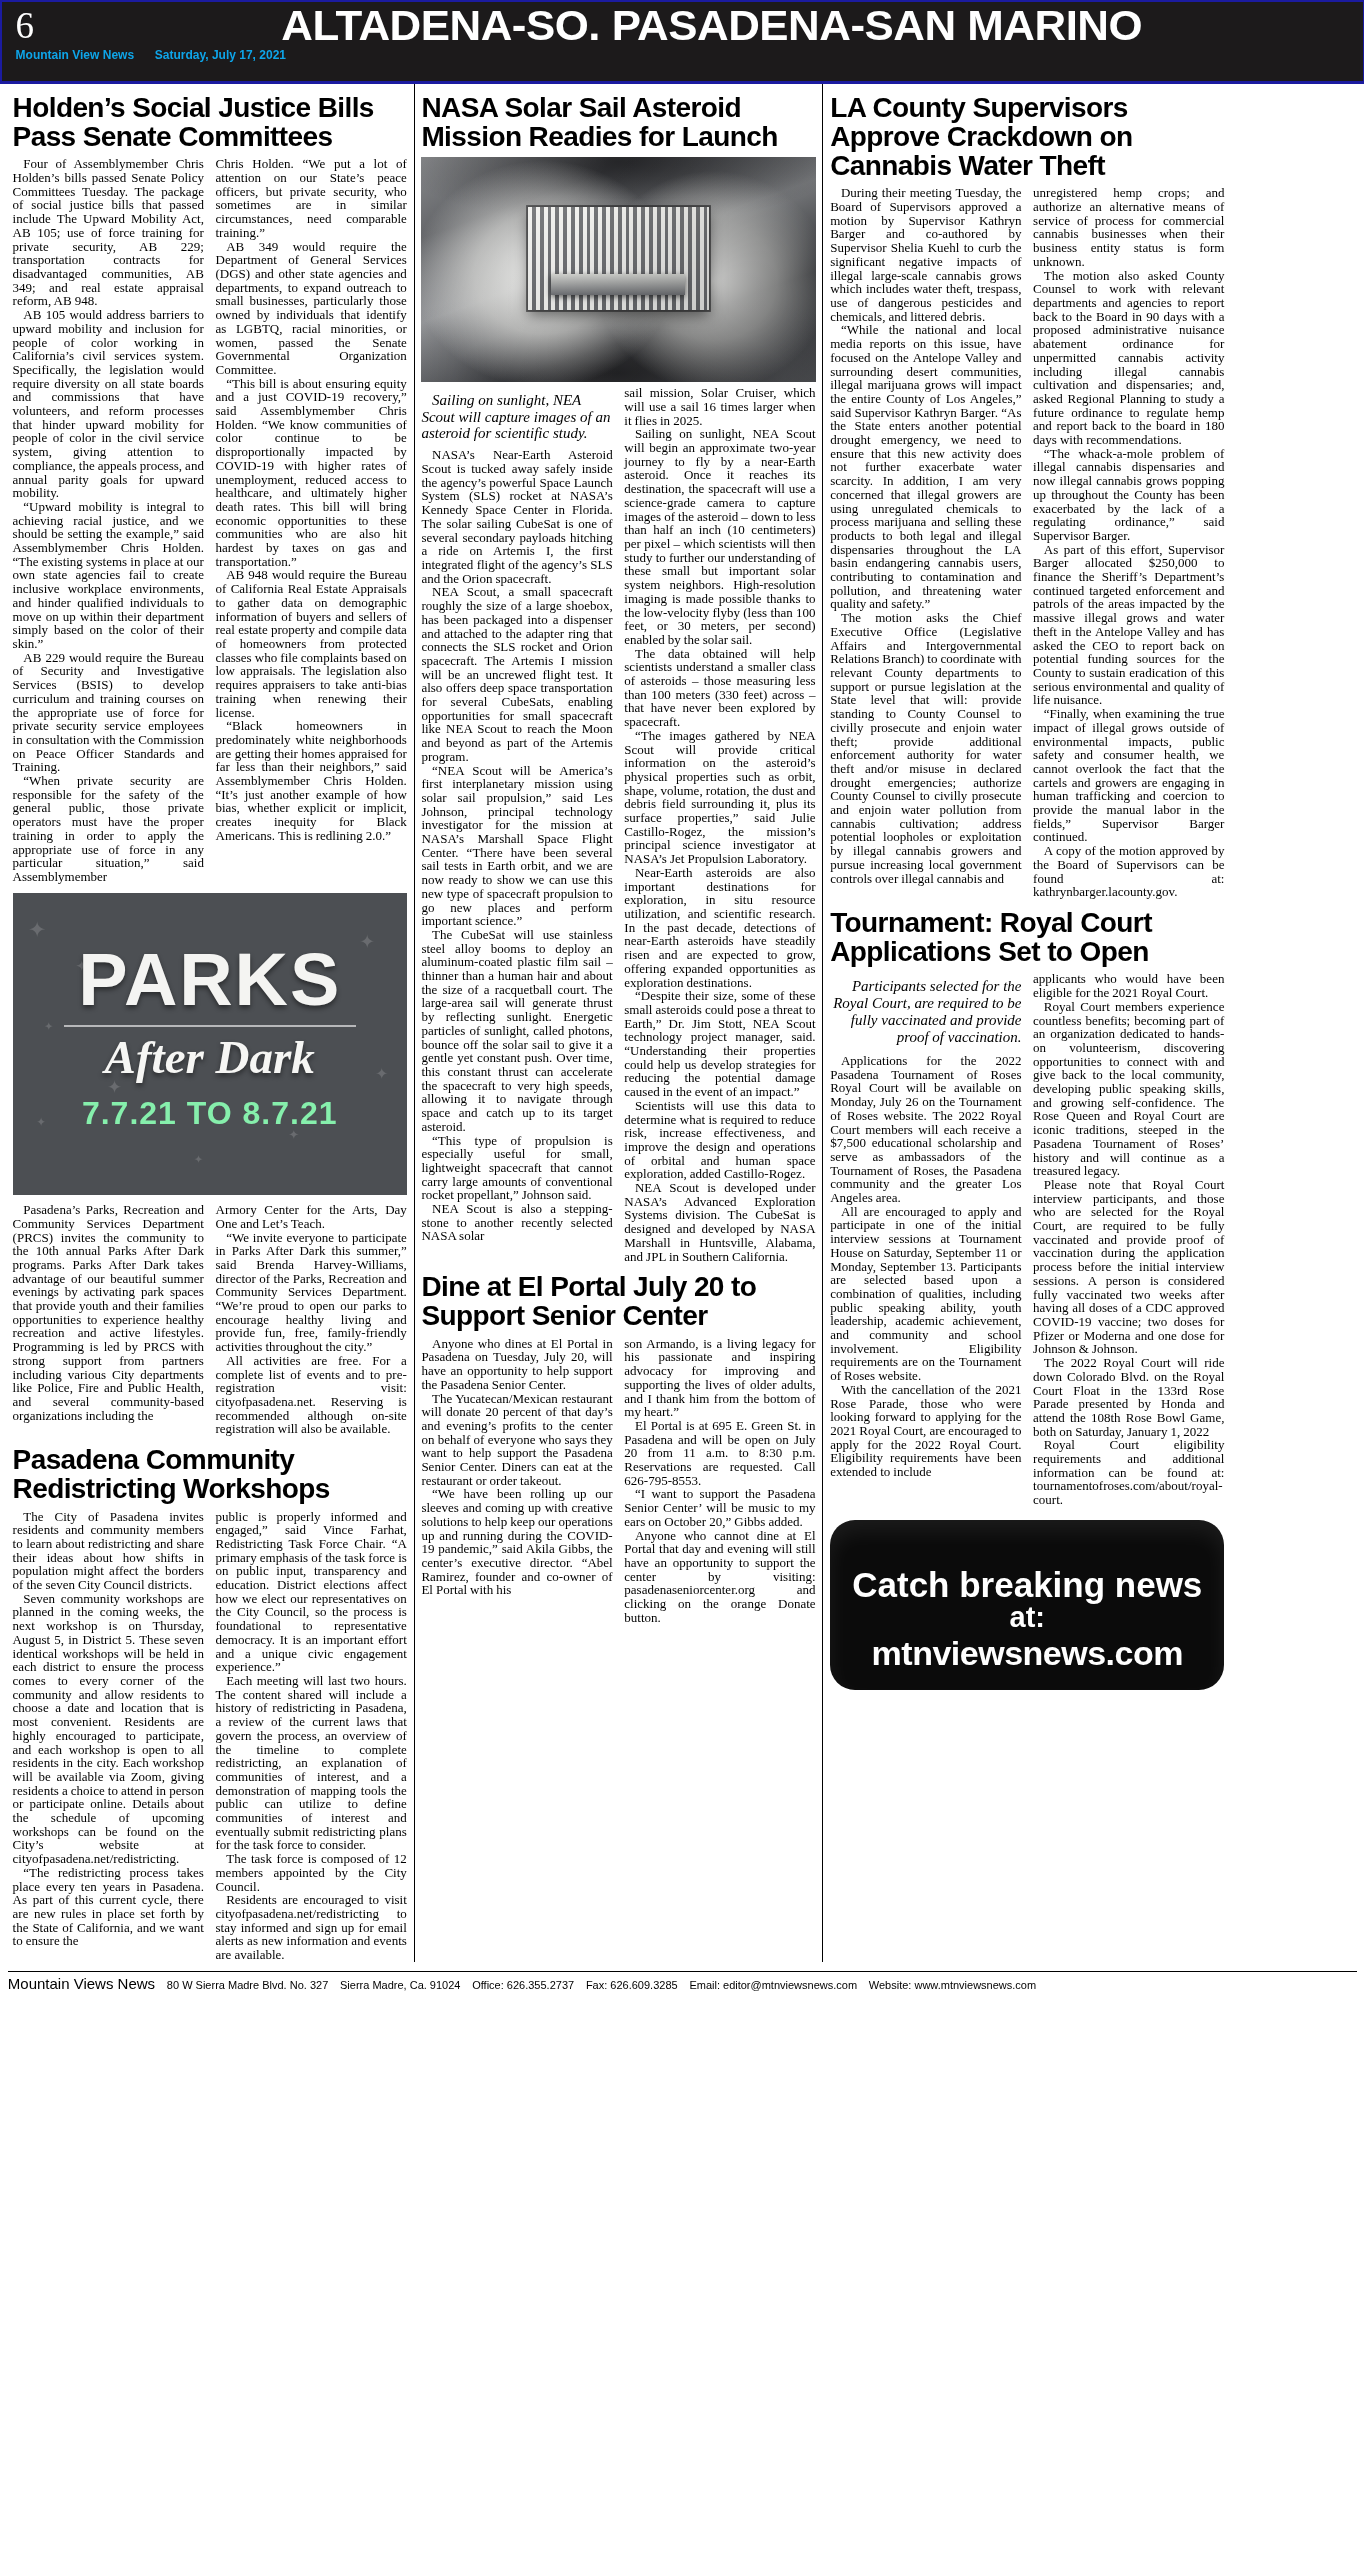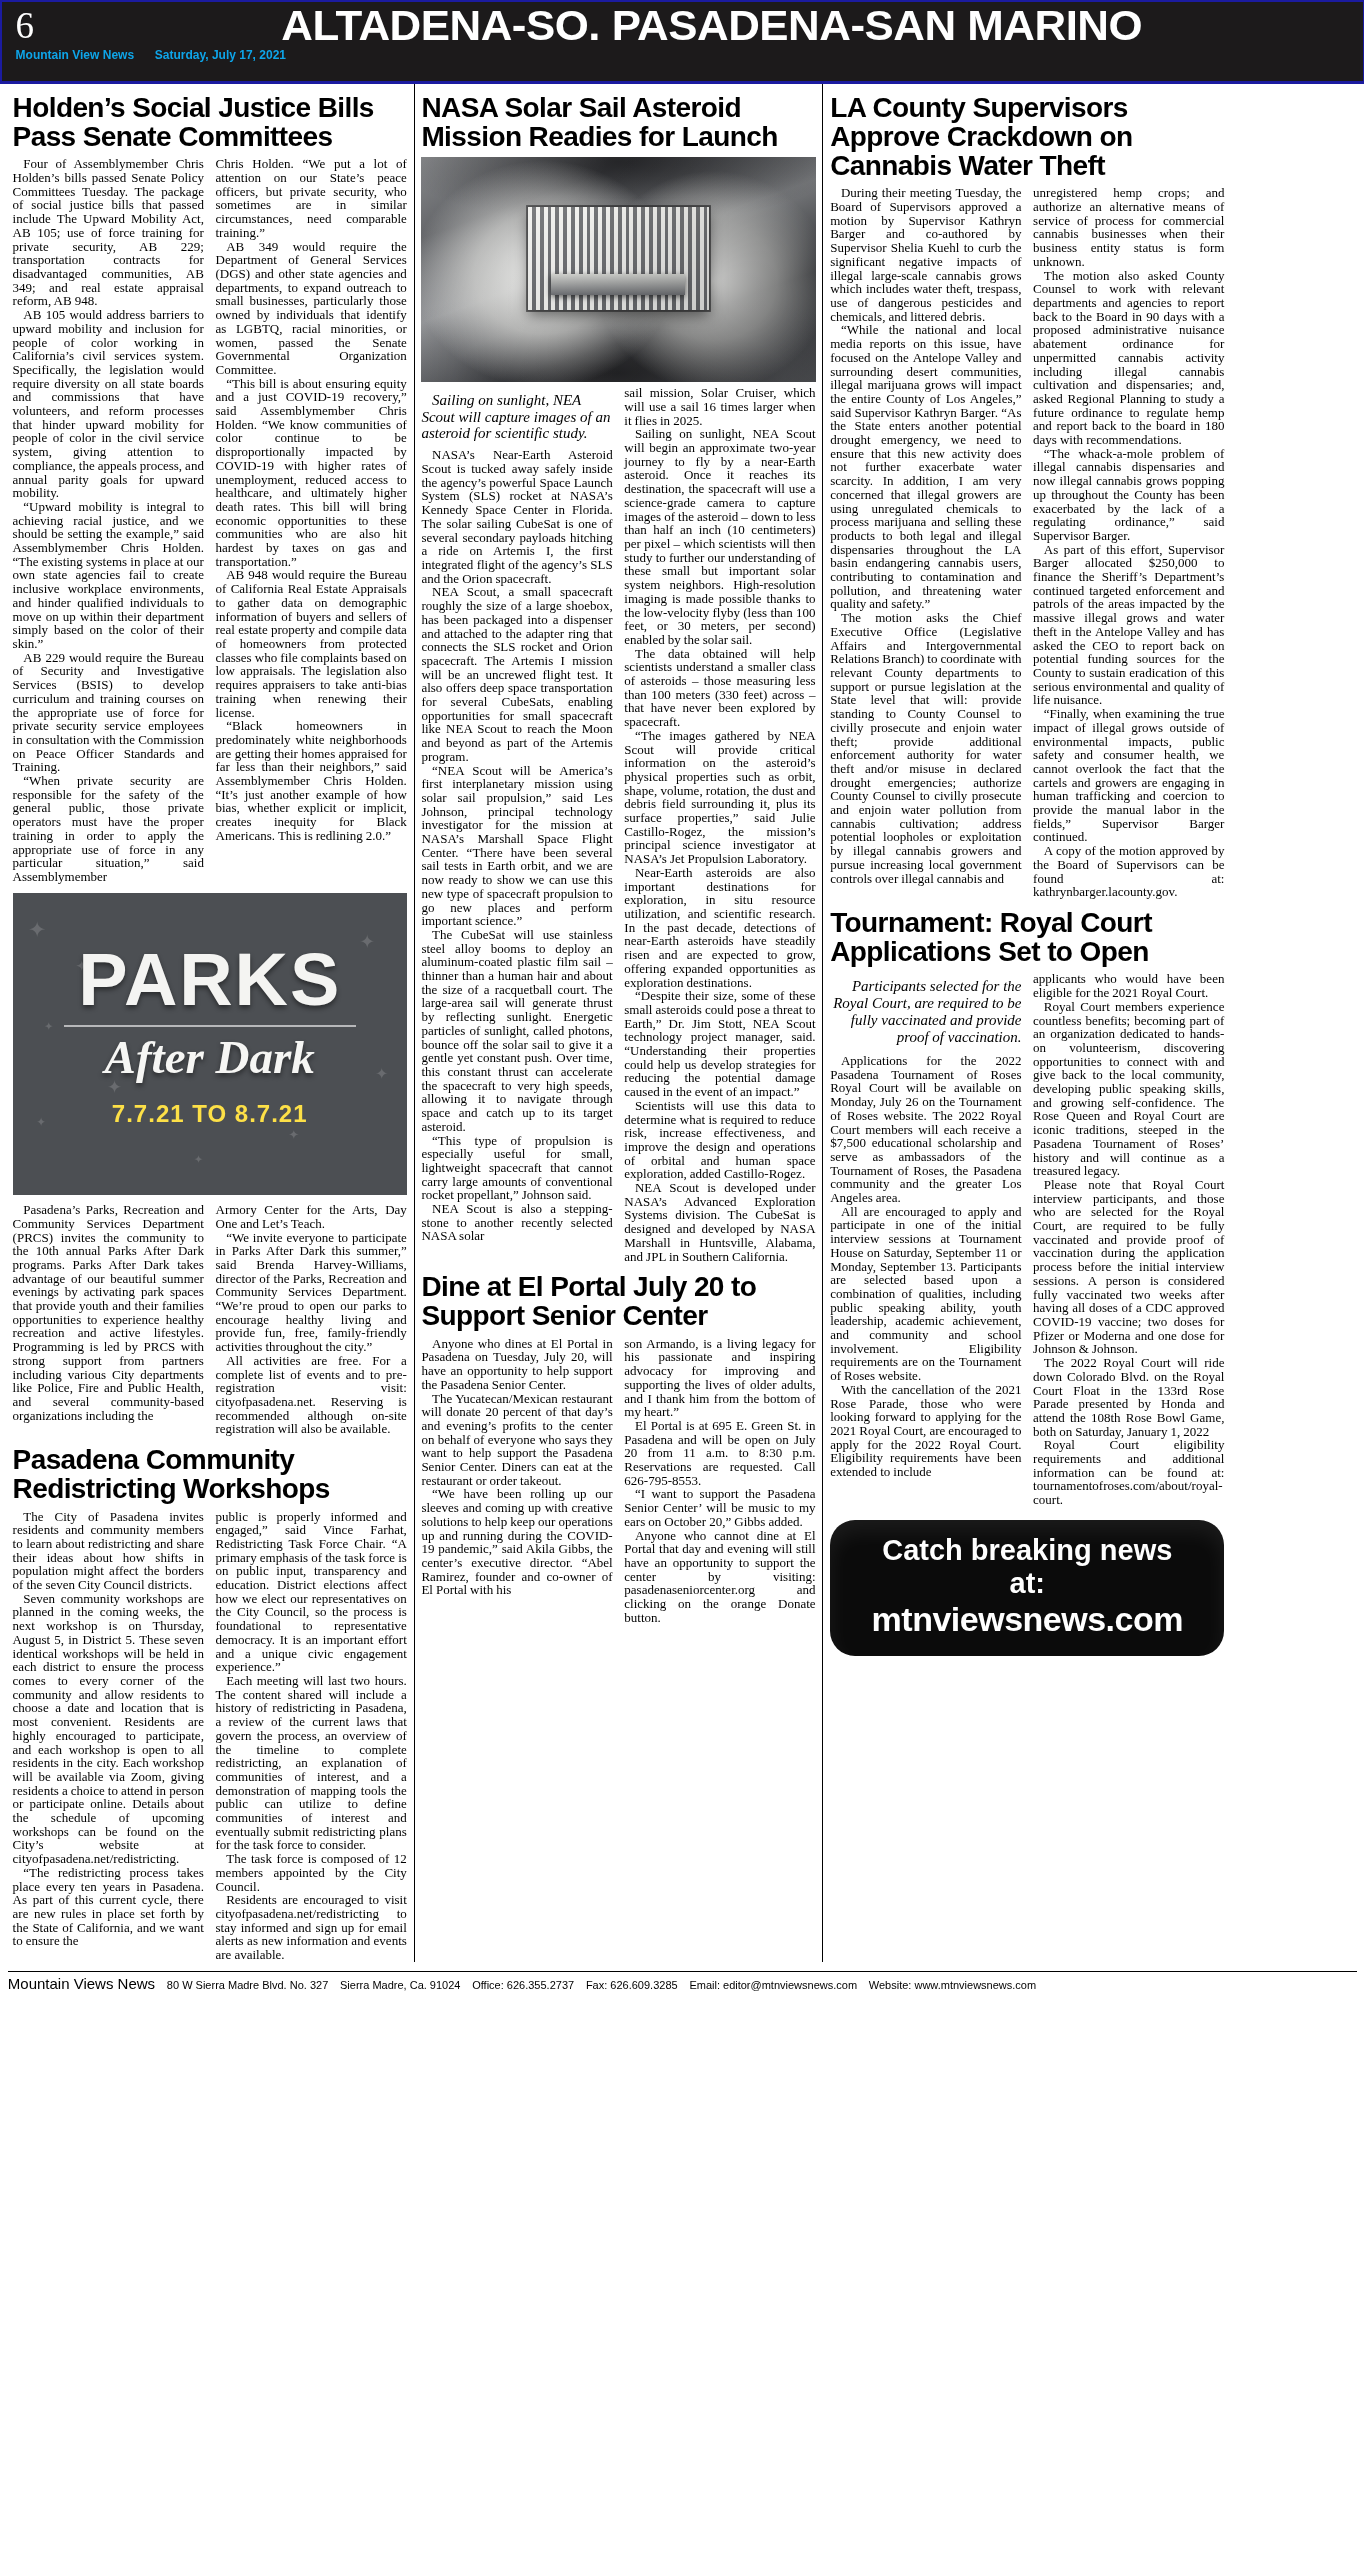--- a/index.html
+++ b/index.html
@@ -175,40 +175,40 @@
     font-size:47px;
     line-height:52px;
     color:#f6f6f4;
     margin-top:3.9px;
     text-shadow:0 2.9px 4.8px rgba(0,0,0,.45);
   }
   .parks-dates{
     position:relative;
     font-family:"Liberation Sans","DejaVu Sans",sans-serif;
     font-weight:bold;
-    font-size:24px;
+    font-size:32px;
     line-height:37px;
     letter-spacing:1px;
     margin-top:11.6px;
-    color:#fde047;
+    color:#86efac;
   }
 
   
   .cta{
     margin:13.6px 0 9.7px 0;
     background:#0b0b0b;
     border-radius:25px;
     color:#fff;
     text-align:center;
     padding:13.6px 9.7px 17.4px 9.7px;
     font-family:"Liberation Sans","DejaVu Sans",sans-serif;
     font-weight:bold;
     box-shadow:inset 0 11.6px 21.3px rgba(255,255,255,.07);
   }
-  .cta .l1{font-size:29px;line-height:33px;}
+  .cta .l1{font-size:35px;line-height:33px;margin-top:34px;}
   .cta .l2{font-size:29px;line-height:33px;}
   .cta .l3{font-size:34px;line-height:39px;letter-spacing:-0.5px;}
 
   
   .footer{
     border-top:1.9px solid #000;
     margin:9.7px 7.8px 0 7.8px;
     padding:4.8px 0 7.8px 0;
     font-family:"Liberation Sans","DejaVu Sans",sans-serif;
     font-size:11px;

